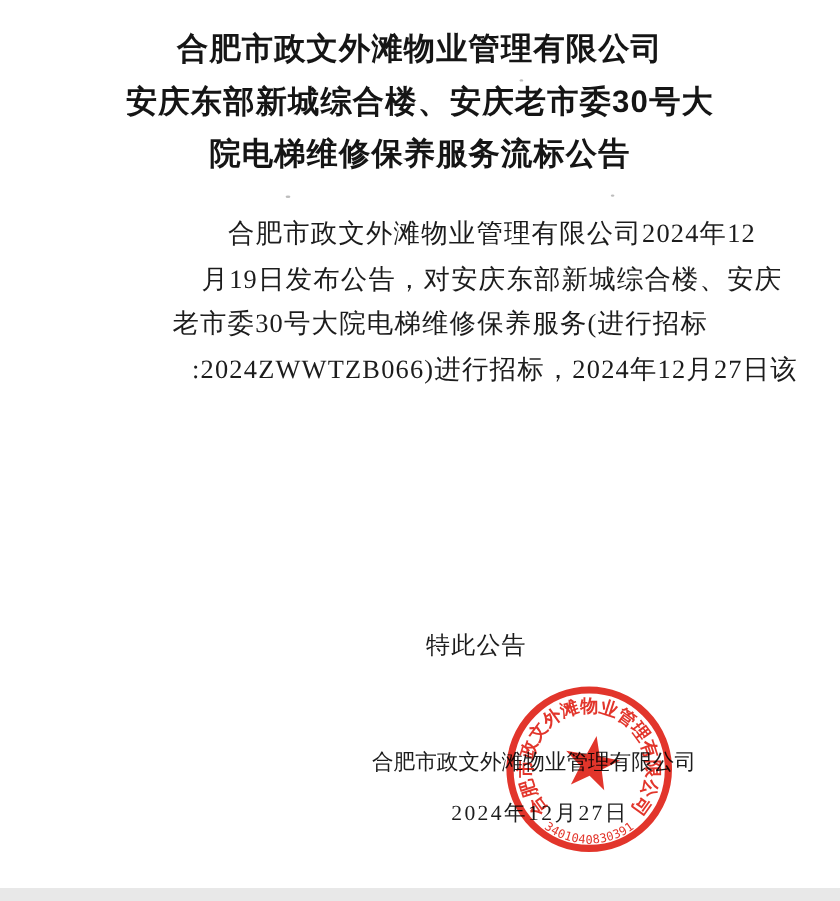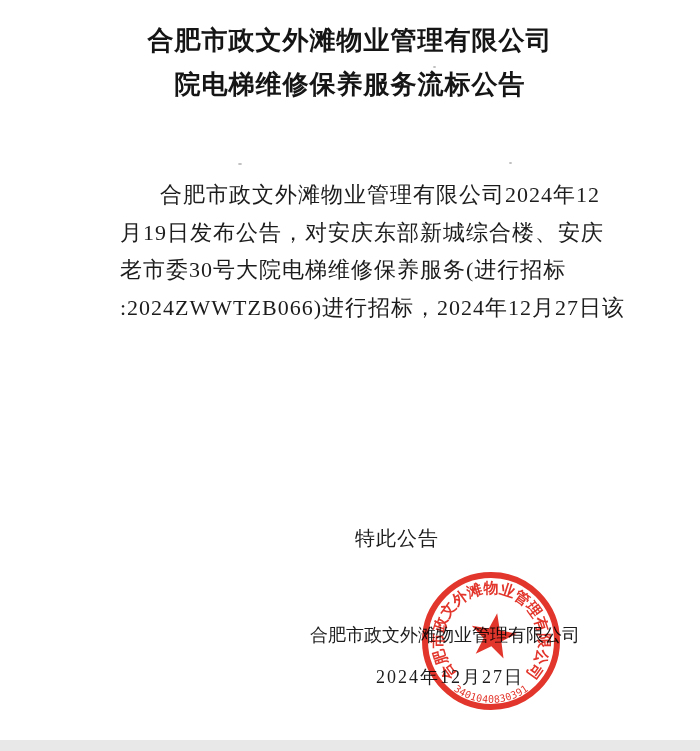--- a/index.html
+++ b/index.html
@@ -37,25 +37,26 @@
   
   .body-line {
     position: absolute;
     left: 120px;
     width: 470px;
     font-size: 22px;
     line-height: 30px;
     letter-spacing: 1px;
     color: #1c1c1c;
     white-space: nowrap;
+    text-align: right;
   }
   .bl-0 { top: 180px; padding-left: 40px; }
-  .bl-1 { top: 218px; }
+  .bl-1 { top: 218px; margin-left: 48px; }
   .bl-2 { top: 255px; }
-  .bl-3 { top: 293px; }
+  .bl-3 { top: 293px; margin-left: 40px; }
   .bl-4 { top: 330px; }
   .reason-line {
     position: absolute;
     left: 167px;
     top: 379px;
     font-size: 22px;
     line-height: 30px;
     letter-spacing: 0.5px;
     white-space: nowrap;
   }
@@ -118,20 +119,21 @@
   .speck-2 { left: 433px; top: 66px;  width: 3px; height: 2px; }
   .speck-3 { left: 509px; top: 162px; width: 3px; height: 2px; }
 </style>
 </head>
 <body>
 
 <div class="page">
 
   <div class="title-block">
     <div class="title-line">合肥市政文外滩物业管理有限公司</div>
+    <div class="title-line">安庆东部新城综合楼、安庆老市委30号大</div>
     <div class="title-line">院电梯维修保养服务流标公告</div>
   </div>
 
   <div class="speck speck-1"></div>
   <div class="speck speck-2"></div>
   <div class="speck speck-3"></div>
 
   <div class="body-line bl-0">合肥市政文外滩物业管理有限公司2024年12</div>
   <div class="body-line bl-1">月19日发布公告，对安庆东部新城综合楼、安庆</div>
   <div class="body-line bl-2">老市委30号大院电梯维修保养服务(进行招标</div>

